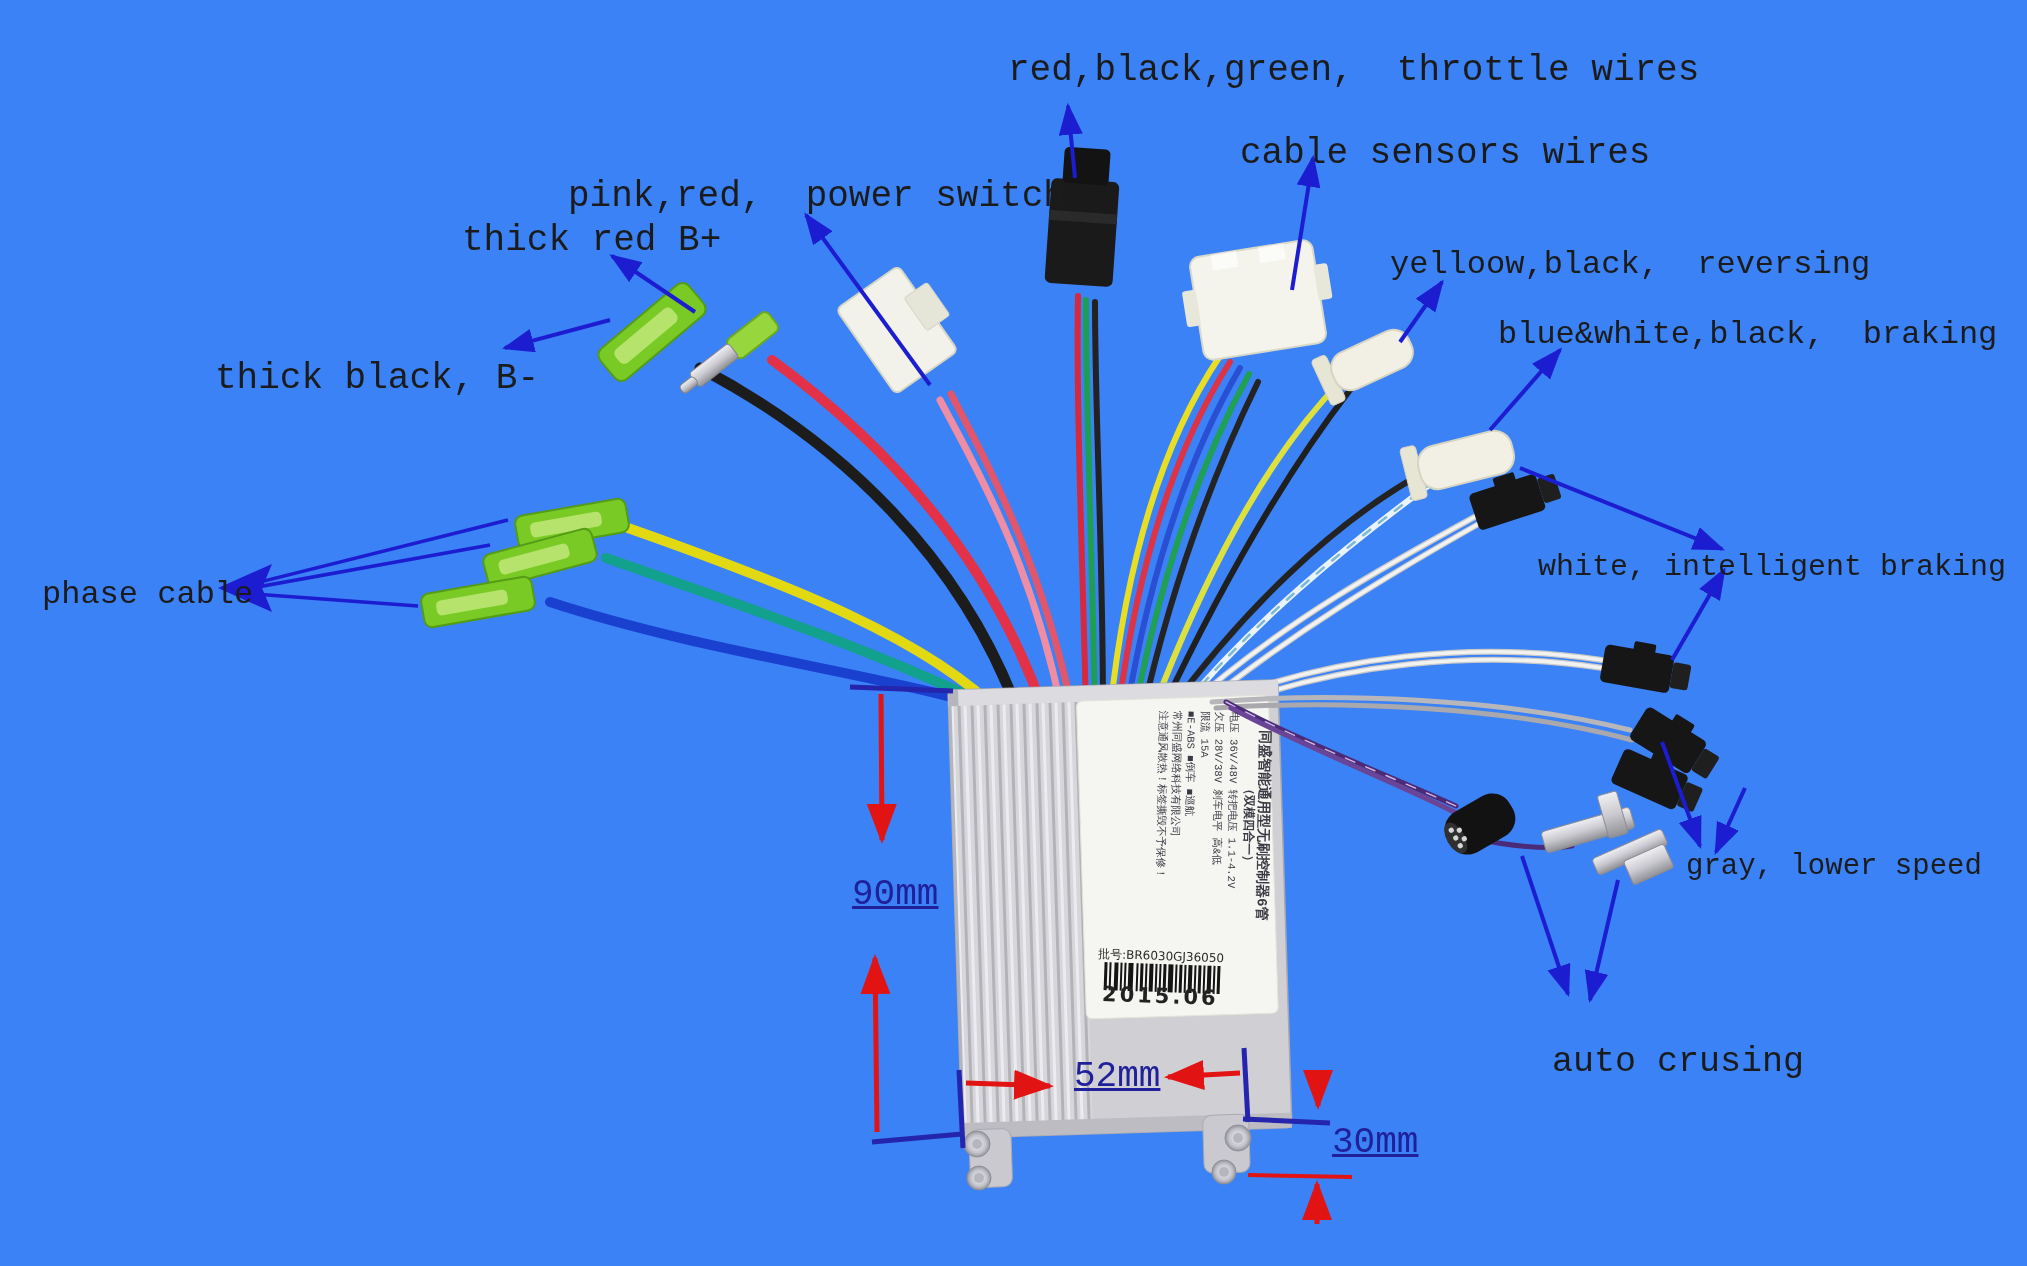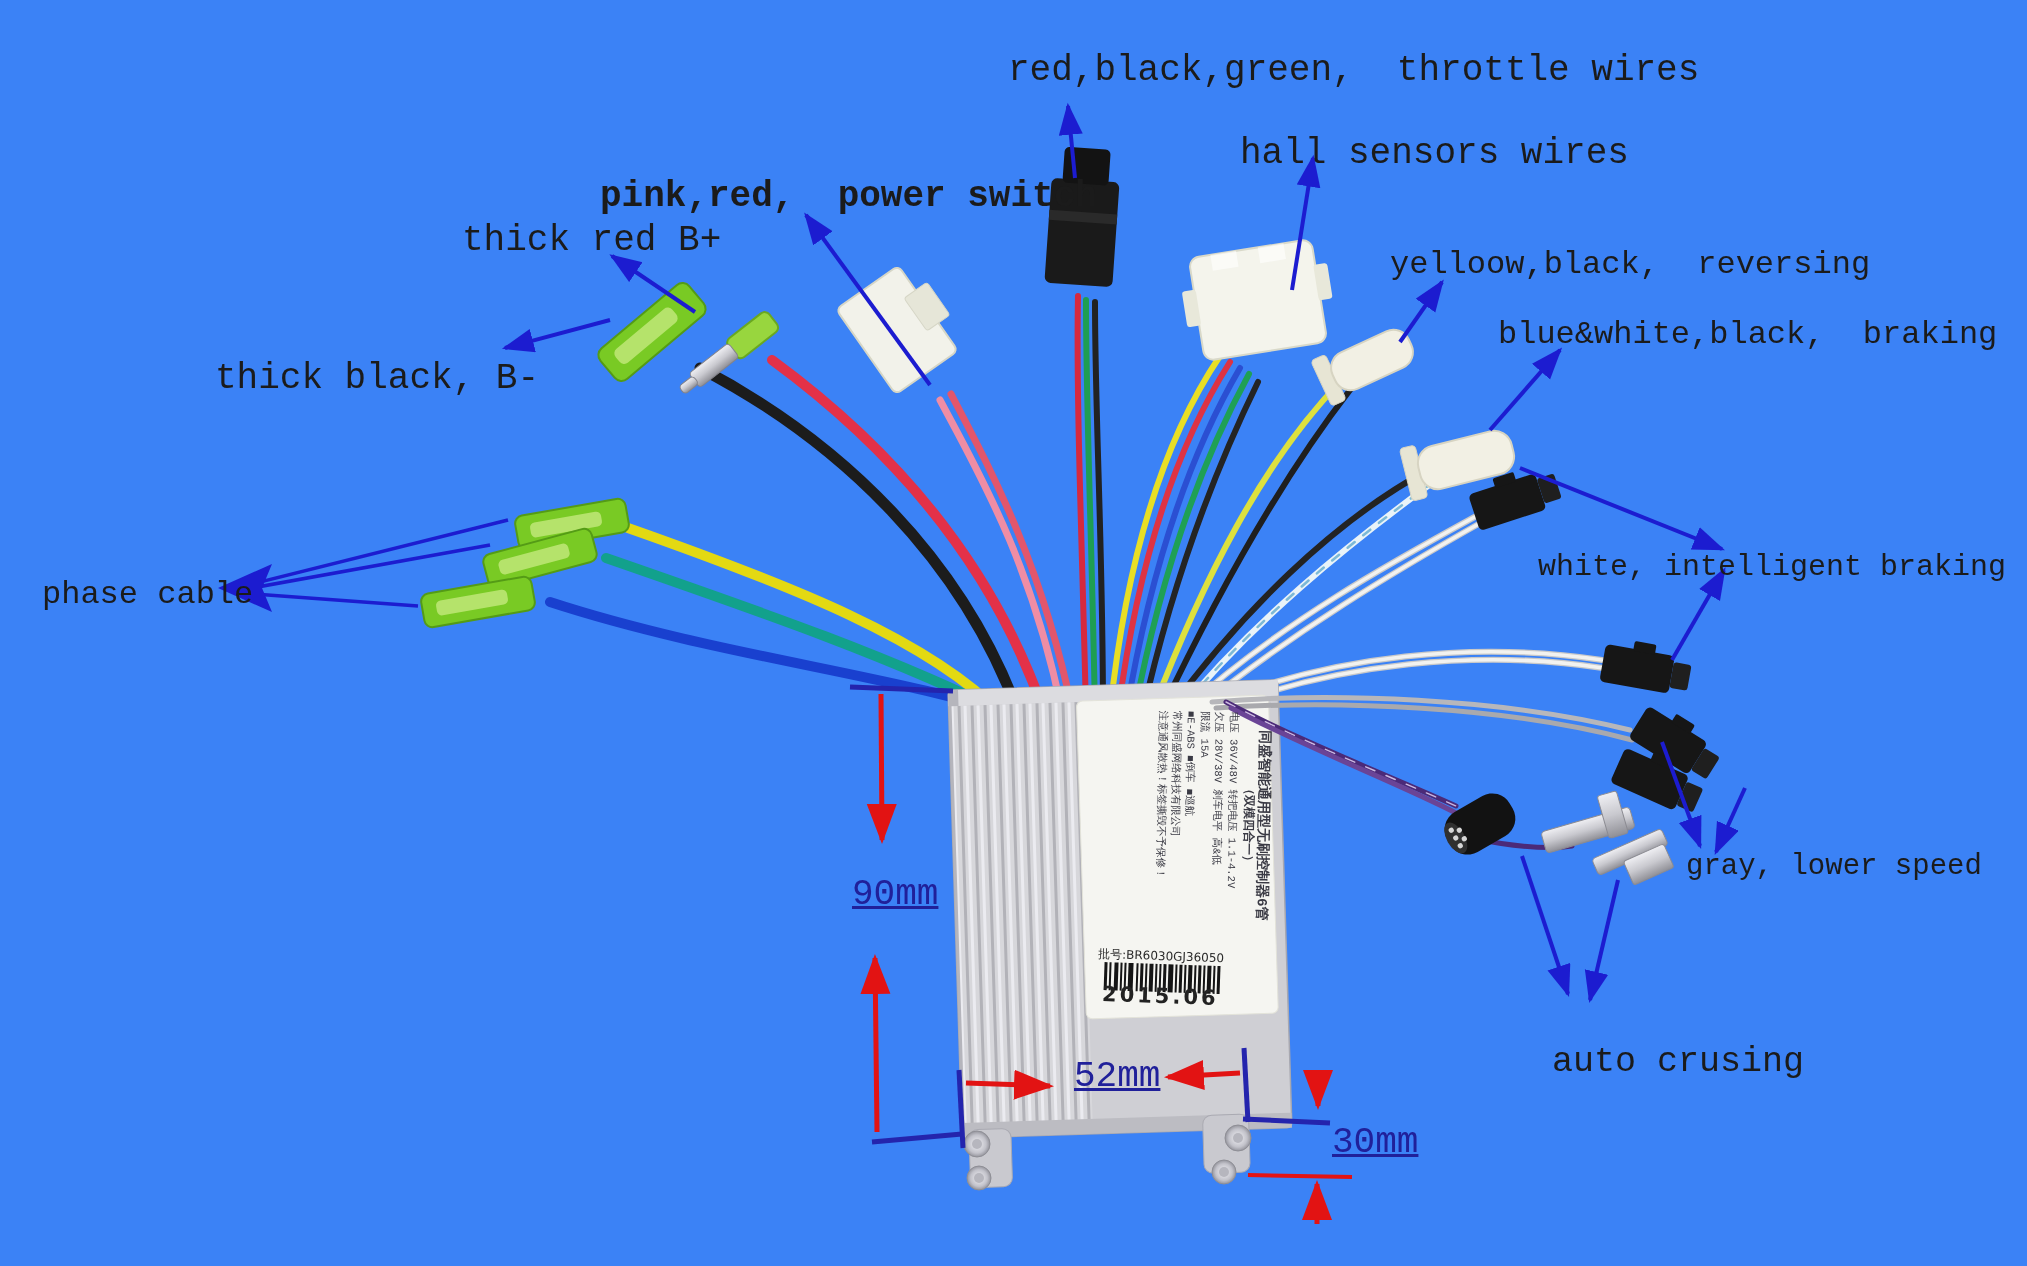--- a/index.html
+++ b/index.html
@@ -264,22 +264,22 @@
     <rect x="1194" y="964" width="2" height="28"></rect>
         <rect x="1198" y="964" width="3" height="28"></rect>
     <rect x="1203" y="964" width="2" height="28"></rect>
         <rect x="1207" y="964" width="4" height="28"></rect>
     <rect x="1213" y="964" width="2" height="28"></rect>
         <rect x="1217" y="964" width="3" height="28"></rect>
   </g>
 </svg>
 
 <div class="callout" style="left:1008px;top:52px;font-size:36px;">red,black,green,  throttle wires</div>
-<div class="callout" style="left:1240px;top:135px;font-size:36px;">hall sensors wires</div>
-<div class="callout" style="left:600px;top:178px;font-size:36px;font-weight:bold;">pink,red,  power switch</div>
+<div class="callout" style="left:1240px;top:135px;font-size:36px;">cable sensors wires</div>
+<div class="callout" style="left:568px;top:178px;font-size:36px;">pink,red,  power switch</div>
 <div class="callout" style="left:462px;top:222px;font-size:36px;">thick red B+</div>
 <div class="callout" style="left:215px;top:360px;font-size:36px;">thick black, B-</div>
 <div class="callout" style="left:1390px;top:248px;font-size:32px;">yelloow,black,  reversing</div>
 <div class="callout" style="left:1498px;top:318px;font-size:32px;">blue&amp;white,black,  braking</div>
 <div class="callout" style="left:42px;top:578px;font-size:32px;text-align:right;">phase cable</div>
 <div class="callout" style="left:1538px;top:552px;font-size:30px;">white, intelligent braking</div>
 <div class="callout" style="left:1686px;top:852px;font-size:29px;">gray, lower speed</div>
 <div class="callout" style="left:1552px;top:1044px;font-size:35px;">auto crusing</div>
 
 <div class="dim" style="left:852px;top:874px;">90mm</div>

